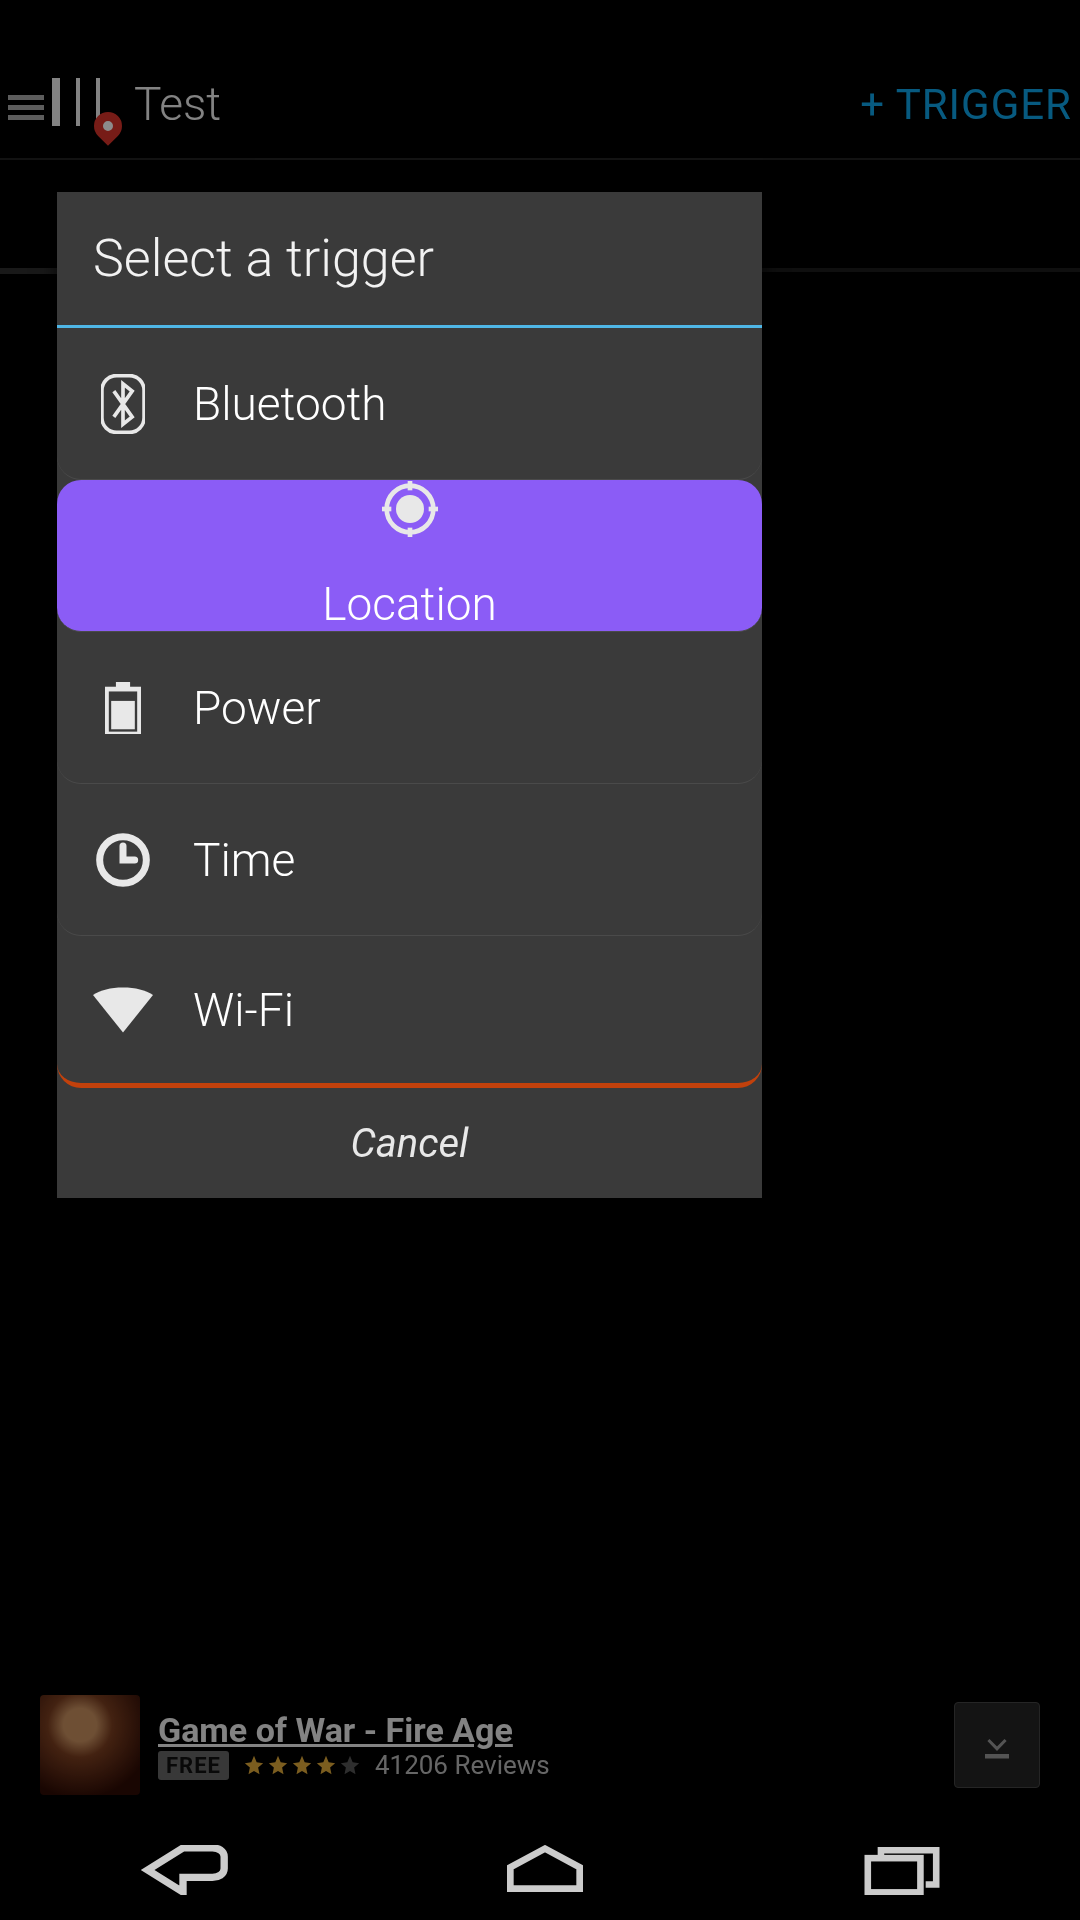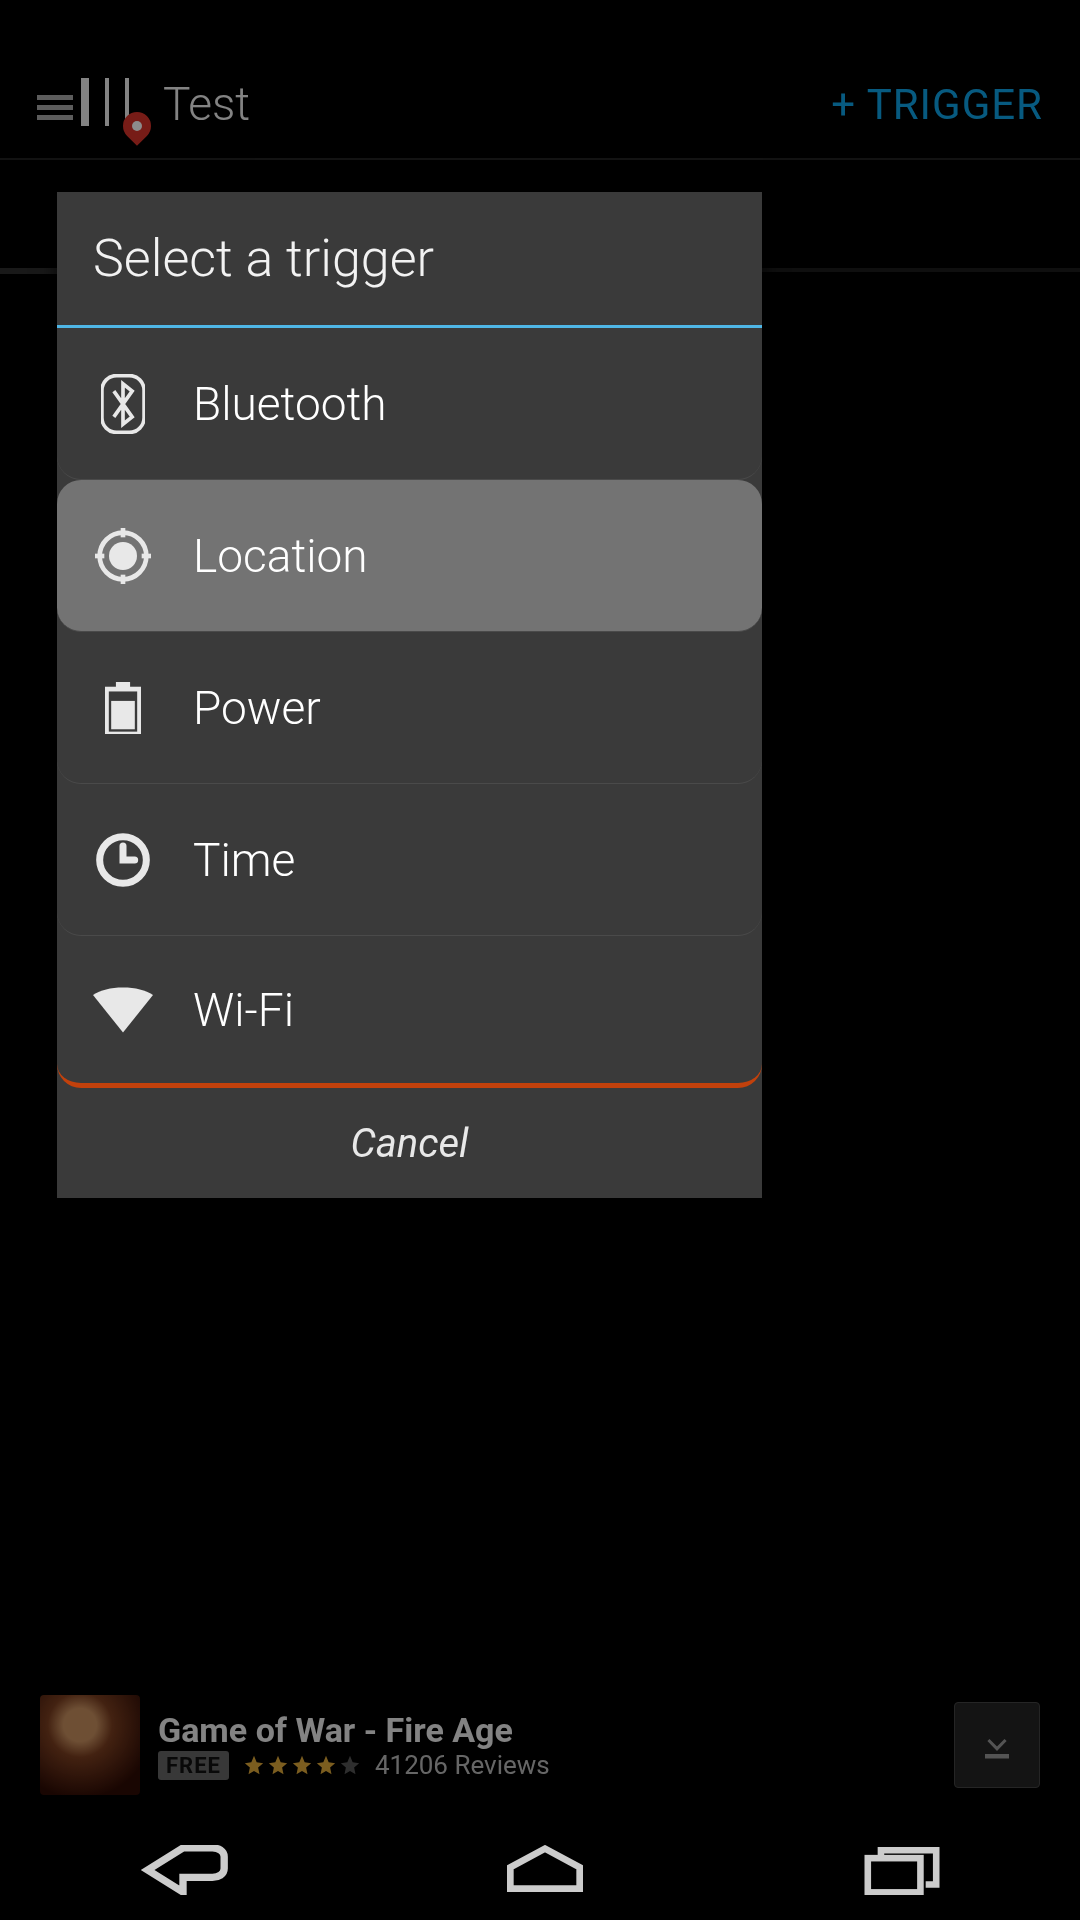--- a/index.html
+++ b/index.html
@@ -12,21 +12,21 @@
     padding: 0 16px; gap: 8px;
     font-size: 38px; font-weight: 400;
   }
   .status-bar svg { fill: #fff; }
 
   
   .action-bar {
     height: 110px;
     display: flex; align-items: center;
     border-bottom: 2px solid #222;
-    padding: 0 37px;
+    padding: 0 8px;
     opacity: 0.55;
   }
   .hamburger { width: 36px; height: 28px; margin-right: 8px; }
   .hamburger span { display:block; height:5px; background:#aaa; margin:5px 0; }
   .app-icon {
     width: 64px; height: 64px; margin-right: 18px;
     position: relative;
   }
   .app-icon .fence {
     width: 48px; height: 48px; border: 4px solid #eee; border-bottom: none;
@@ -71,42 +71,42 @@
     font-size: 52px; font-weight:300; color:#f2f2f2;
     border-bottom: 3px solid #4fb6e6;
   }
   .trigger-item {
     display:flex; align-items:center; gap:40px;
     padding: 0 36px;
     height: 152px;
     border-bottom: 1px solid #4a4a4a;
     font-size: 46px; font-weight:300;border-radius:24px;
   }
-  .trigger-item.selected { background:#737373; }
+  .trigger-item.selected { background:#8b5cf6;flex-direction:column; }
   .trigger-item .icn { width:60px; height:60px; display:flex; align-items:center; justify-content:center; }
   .trigger-item .icn svg { fill:#e8e8e8; }
   .dialog-cancel {
     height: 110px; display:flex; align-items:center; justify-content:center;
     font-size: 40px; color:#e8e8e8;font-style:italic;
   }
 
   
   .ad {
     position:absolute; left:40px; right:40px; bottom:125px;
     height:100px;
     display:flex; align-items:center; gap:18px;
     opacity:0.55;
   }
   .ad-thumb {
     width:100px; height:100px;
     background: radial-gradient(circle at 40% 30%, #c89060 0 18%, #7a3e20 35%, #2e0b04 80%);
     border-radius:4px;
   }
   .ad-text { flex:1; }
-  .ad-title { font-size:34px; font-weight:700; color:#eee; }
+  .ad-title { font-size:34px; font-weight:700; color:#eee;text-decoration:underline; }
   .ad-meta { display:flex; align-items:center; gap:14px; }
   .badge-free {
     background:#666; color:#111; font-size:22px; font-weight:700;
     padding:2px 8px; letter-spacing:1px; border-radius:3px;
   }
   .stars { display:flex; gap:2px; }
   .stars svg { width:22px; height:22px; }
   .ad-reviews { font-size:26px; color:#bbb; }
   .ad-dl {
     width:86px; height:86px; background:#262626; border:1px solid #444;

